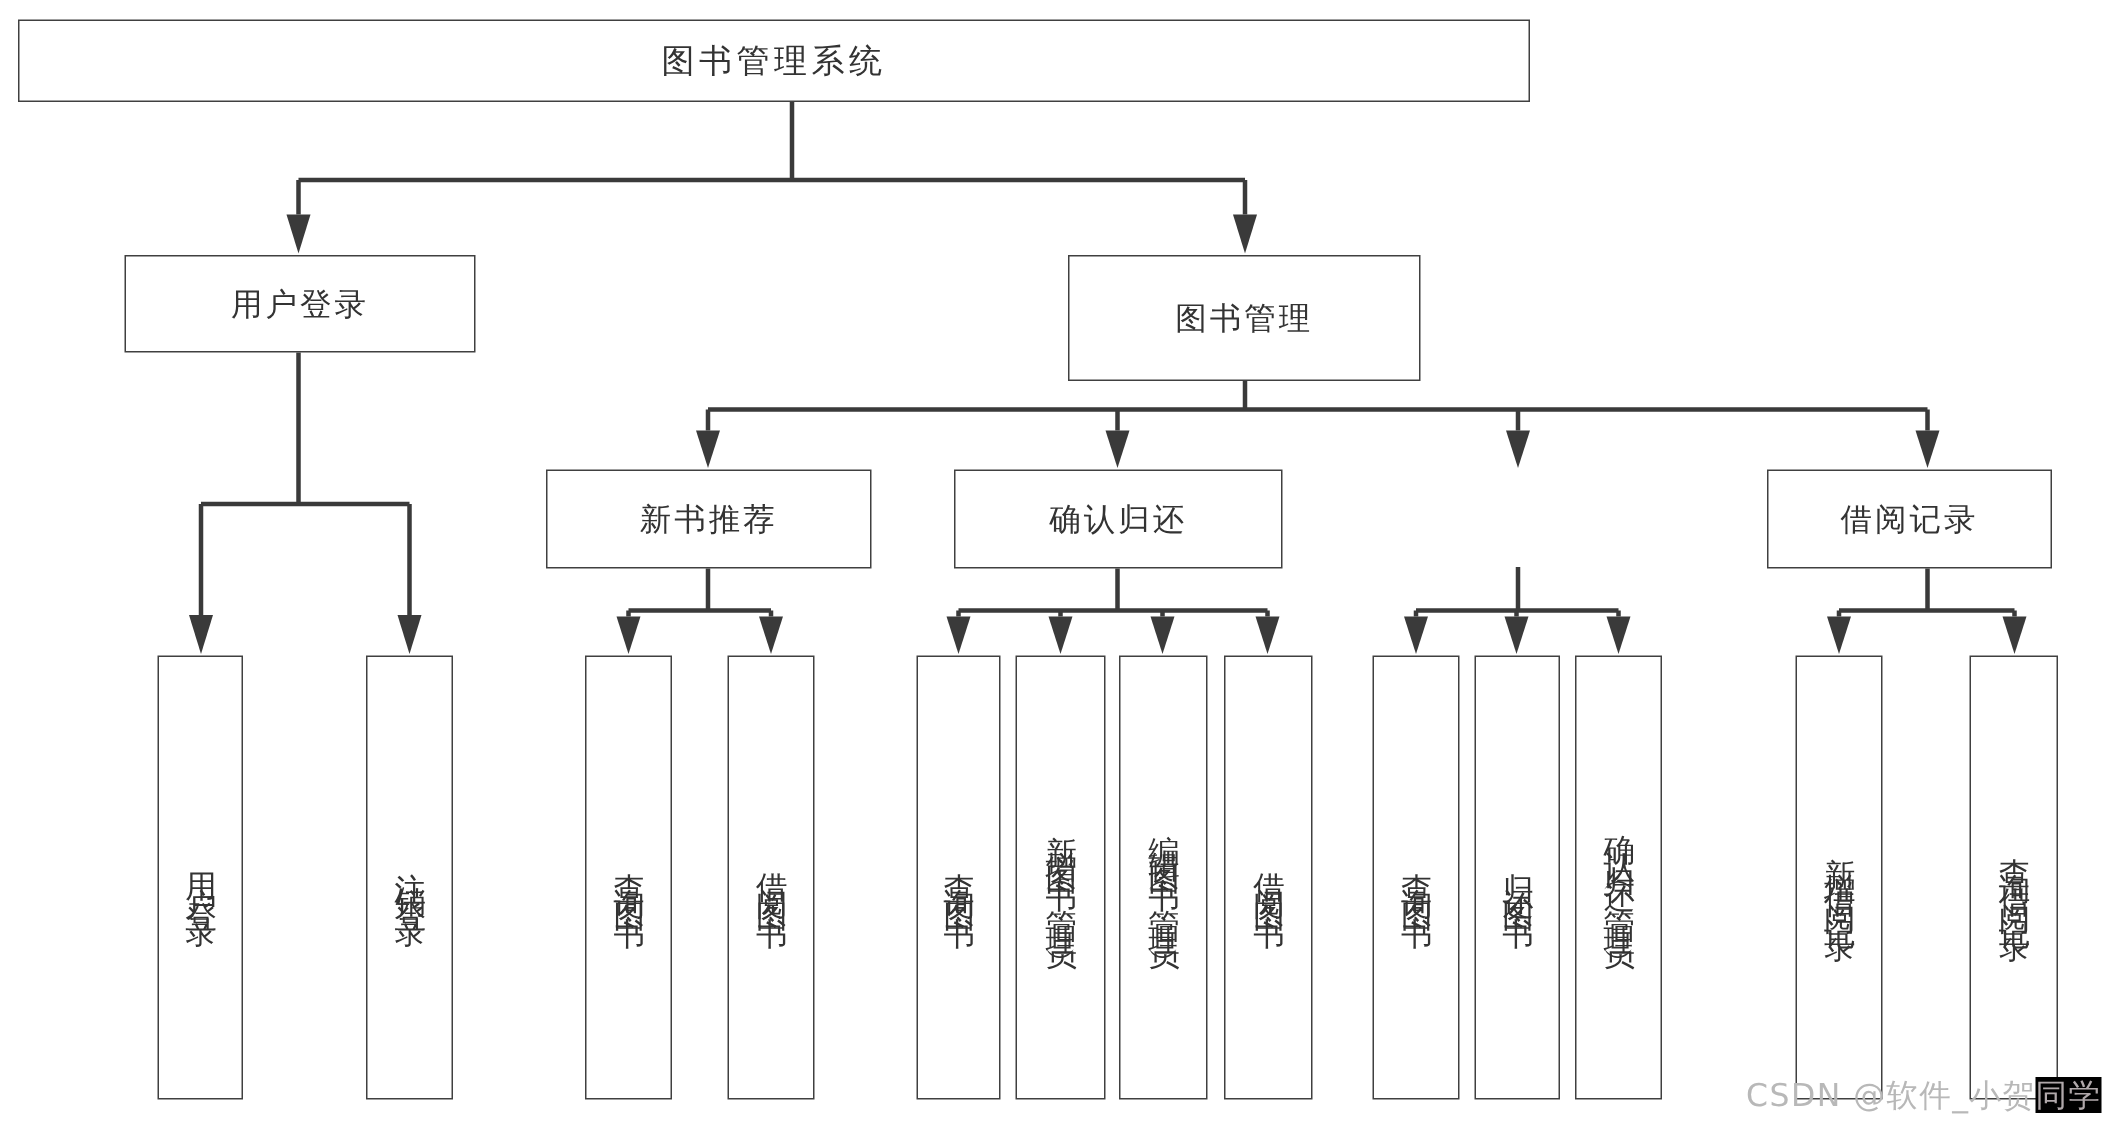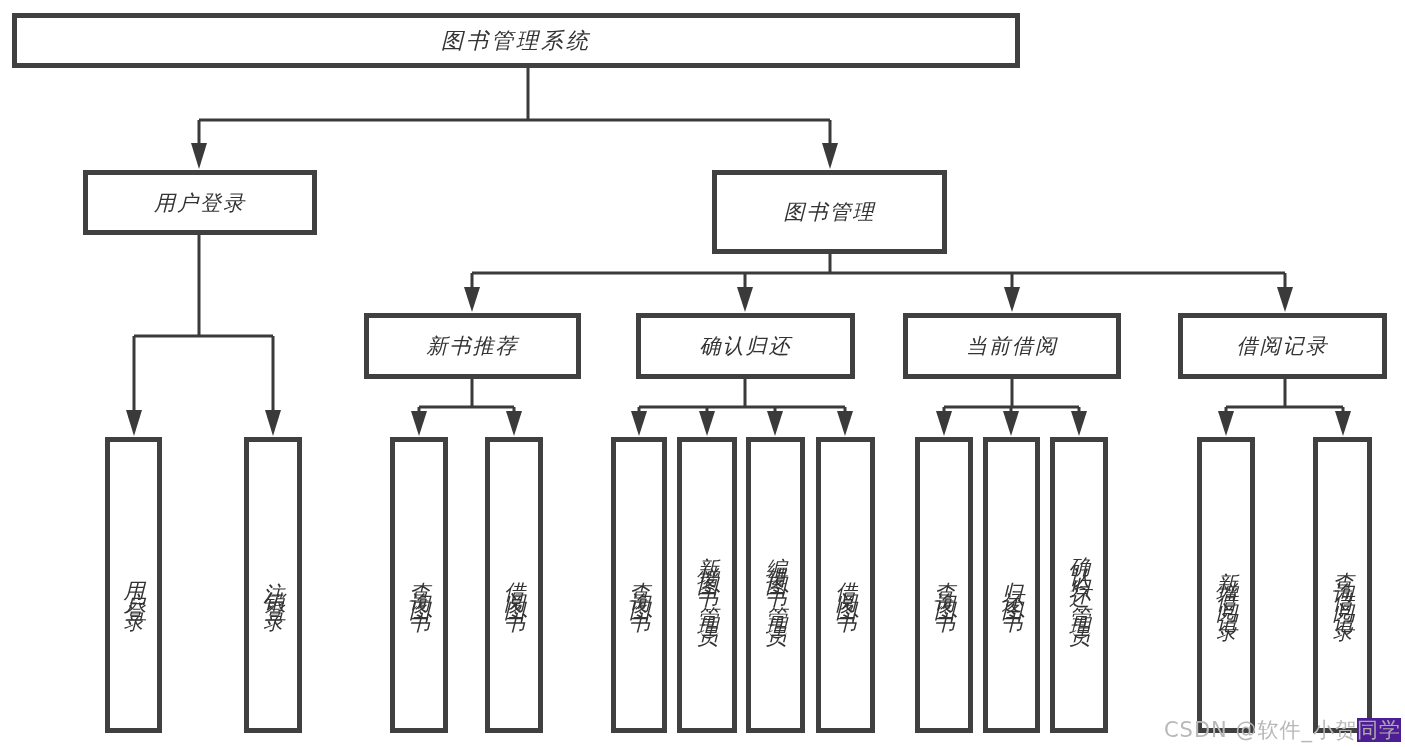--- a/index.html
+++ b/index.html
@@ -10,28 +10,27 @@
     position:relative;
     overflow:hidden;
   }
   .canvas{position:absolute;left:0;top:0;width:1405px;height:747px;}
   svg.connectors{position:absolute;left:0;top:0;z-index:1;}
   svg.connectors path{stroke:#3a3a3a;stroke-width:3;fill:none;}
   svg.connectors polygon{fill:#3a3a3a;stroke:none;}
   .box{
     position:absolute;
     box-sizing:border-box;
-    border:5px solid #404040;
+    border:1px solid #404040;
     background:#ffffff;
     color:#333333;
     display:flex;
     align-items:center;
     justify-content:center;
     z-index:2;
-    font-style:italic;
   }
   .hbox{
     font-size:21px;
     letter-spacing:2px;
     white-space:nowrap;
   }
   .rootbox{font-size:22px;letter-spacing:3px;}
   .vbox{
     writing-mode:vertical-rl;
     text-orientation:mixed;
@@ -43,21 +42,21 @@
     position:absolute;
     right:4px;
     top:716px;
     z-index:3;
     font-size:21px;
     letter-spacing:1px;
     color:#b8b8b8;
     white-space:nowrap;
   }
   .watermark .wm-hl{
-    background:#4c1d95;
+    background:#000000;
     color:#b0a8aa;
   }
 </style>
 </head>
 <body>
 
 <div class="canvas">
 
   <svg class="connectors" width="1405" height="747" viewBox="0 0 1405 747">
     <path d="
@@ -89,22 +88,21 @@
     <polygon points="1335,411 1351,411 1343,436"></polygon>
   </svg>
 
   <div class="box hbox rootbox" style="left:12px;top:13px;width:1008px;height:55px;">图书管理系统</div>
 
   <div class="box hbox" style="left:83px;top:170px;width:234px;height:65px;">用户登录</div>
   <div class="box hbox" style="left:712px;top:170px;width:235px;height:84px;">图书管理</div>
 
   <div class="box hbox" style="left:364px;top:313px;width:217px;height:66px;text-align:right;">新书推荐</div>
   <div class="box hbox" style="left:636px;top:313px;width:219px;height:66px;">确认归还</div>
-  <div class="box hbox" style="left:903px;top:313px;width:218px;height:66px;">当前借阅</div>
-  <div class="box hbox" style="left:1178px;top:313px;width:209px;height:66px;">借阅记录</div>
+  <div class="box hbox" style="left:1178px;top:313px;width:190px;height:66px;">借阅记录</div>
 
   <div class="box vbox" style="left:105px;top:437px;width:57px;height:296px;">用户登录</div>
   <div class="box vbox" style="left:244px;top:437px;width:58px;height:296px;">注销登录</div>
 
   <div class="box vbox" style="left:390px;top:437px;width:58px;height:296px;">查询图书</div>
   <div class="box vbox" style="left:485px;top:437px;width:58px;height:296px;">借阅图书</div>
 
   <div class="box vbox" style="left:611px;top:437px;width:56px;height:296px;">查询图书</div>
   <div class="box vbox" style="left:677px;top:437px;width:60px;height:296px;">新增图书（管理员）</div>
   <div class="box vbox" style="left:746px;top:437px;width:59px;height:296px;">编辑图书（管理员）</div>

